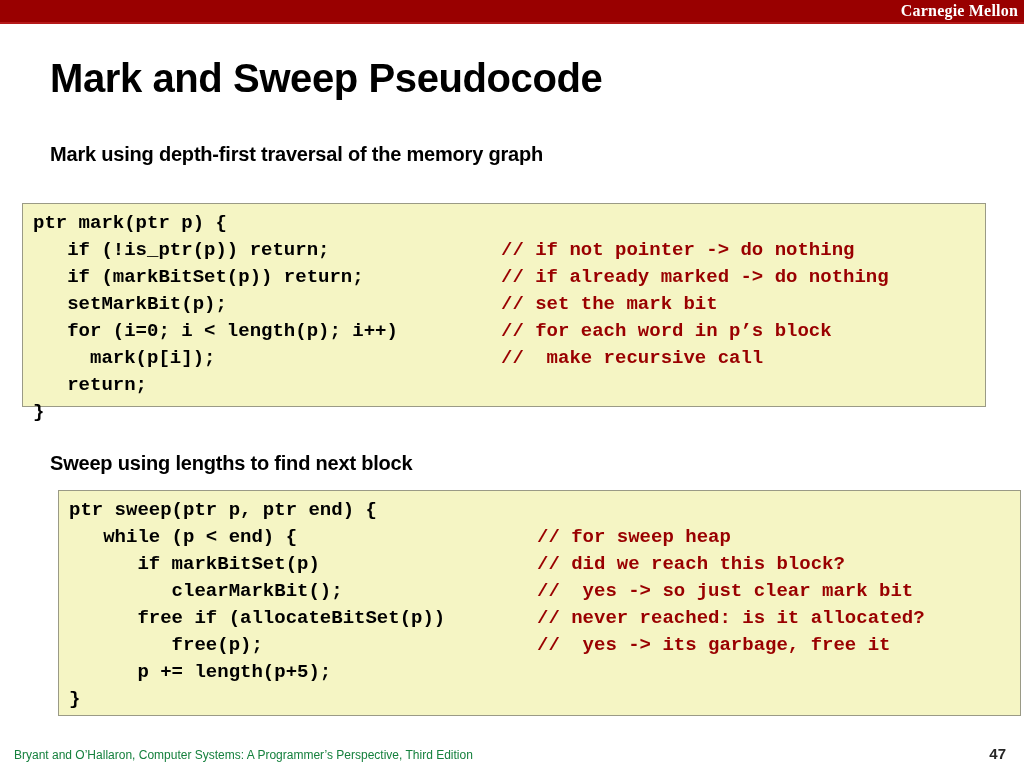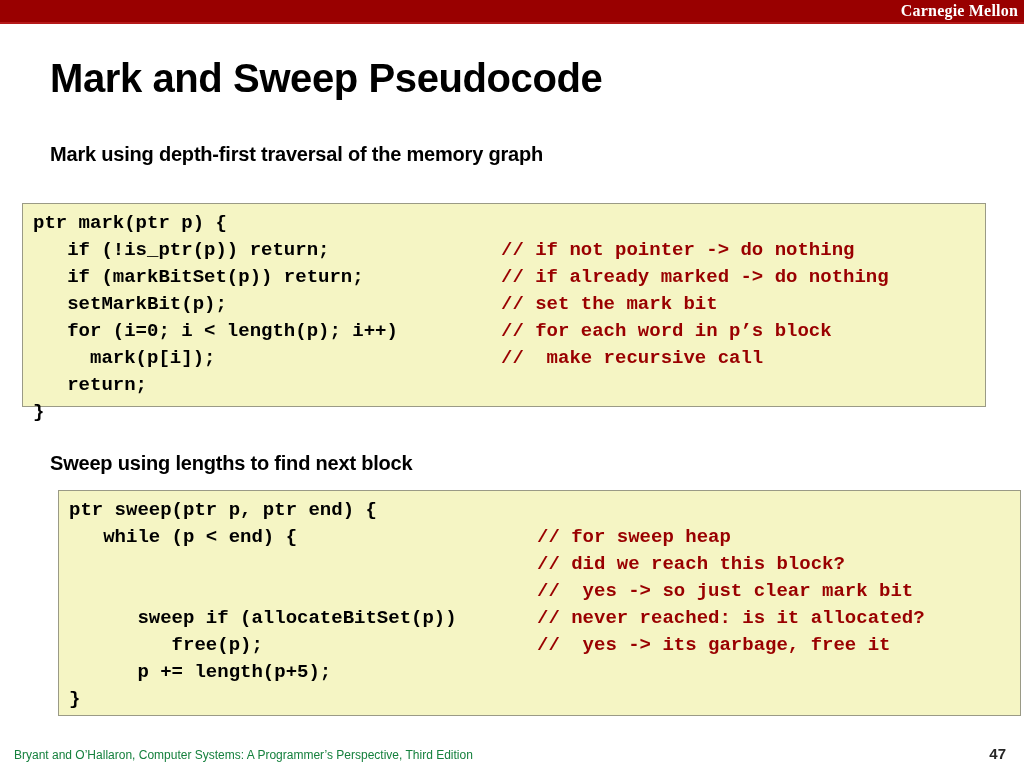--- a/index.html
+++ b/index.html
@@ -183,27 +183,29 @@
 <div class="code-block" id="code-block-sweep">
   <div class="code-line">
     <span class="code-text">ptr sweep(ptr p, ptr end) {</span>
     <span class="code-comment"></span>
   </div>
   <div class="code-line">
     <span class="code-text">   while (p &lt; end) {</span>
     <span class="code-comment">// for sweep heap</span>
   </div>
   <div class="code-line">
+    <span class="code-text">      if markBitSet(p)</span>
     <span class="code-comment">// did we reach this block?</span>
   </div>
   <div class="code-line">
+    <span class="code-text">         clearMarkBit();</span>
     <span class="code-comment">//  yes -&gt; so just clear mark bit</span>
   </div>
   <div class="code-line">
-    <span class="code-text">      sweep if (allocateBitSet(p))</span>
+    <span class="code-text">      free if (allocateBitSet(p))</span>
     <span class="code-comment">// never reached: is it allocated?</span>
   </div>
   <div class="code-line">
     <span class="code-text">         free(p);</span>
     <span class="code-comment">//  yes -&gt; its garbage, free it</span>
   </div>
   <div class="code-line">
     <span class="code-text">      p += length(p+5);</span>
     <span class="code-comment"></span>
   </div>

